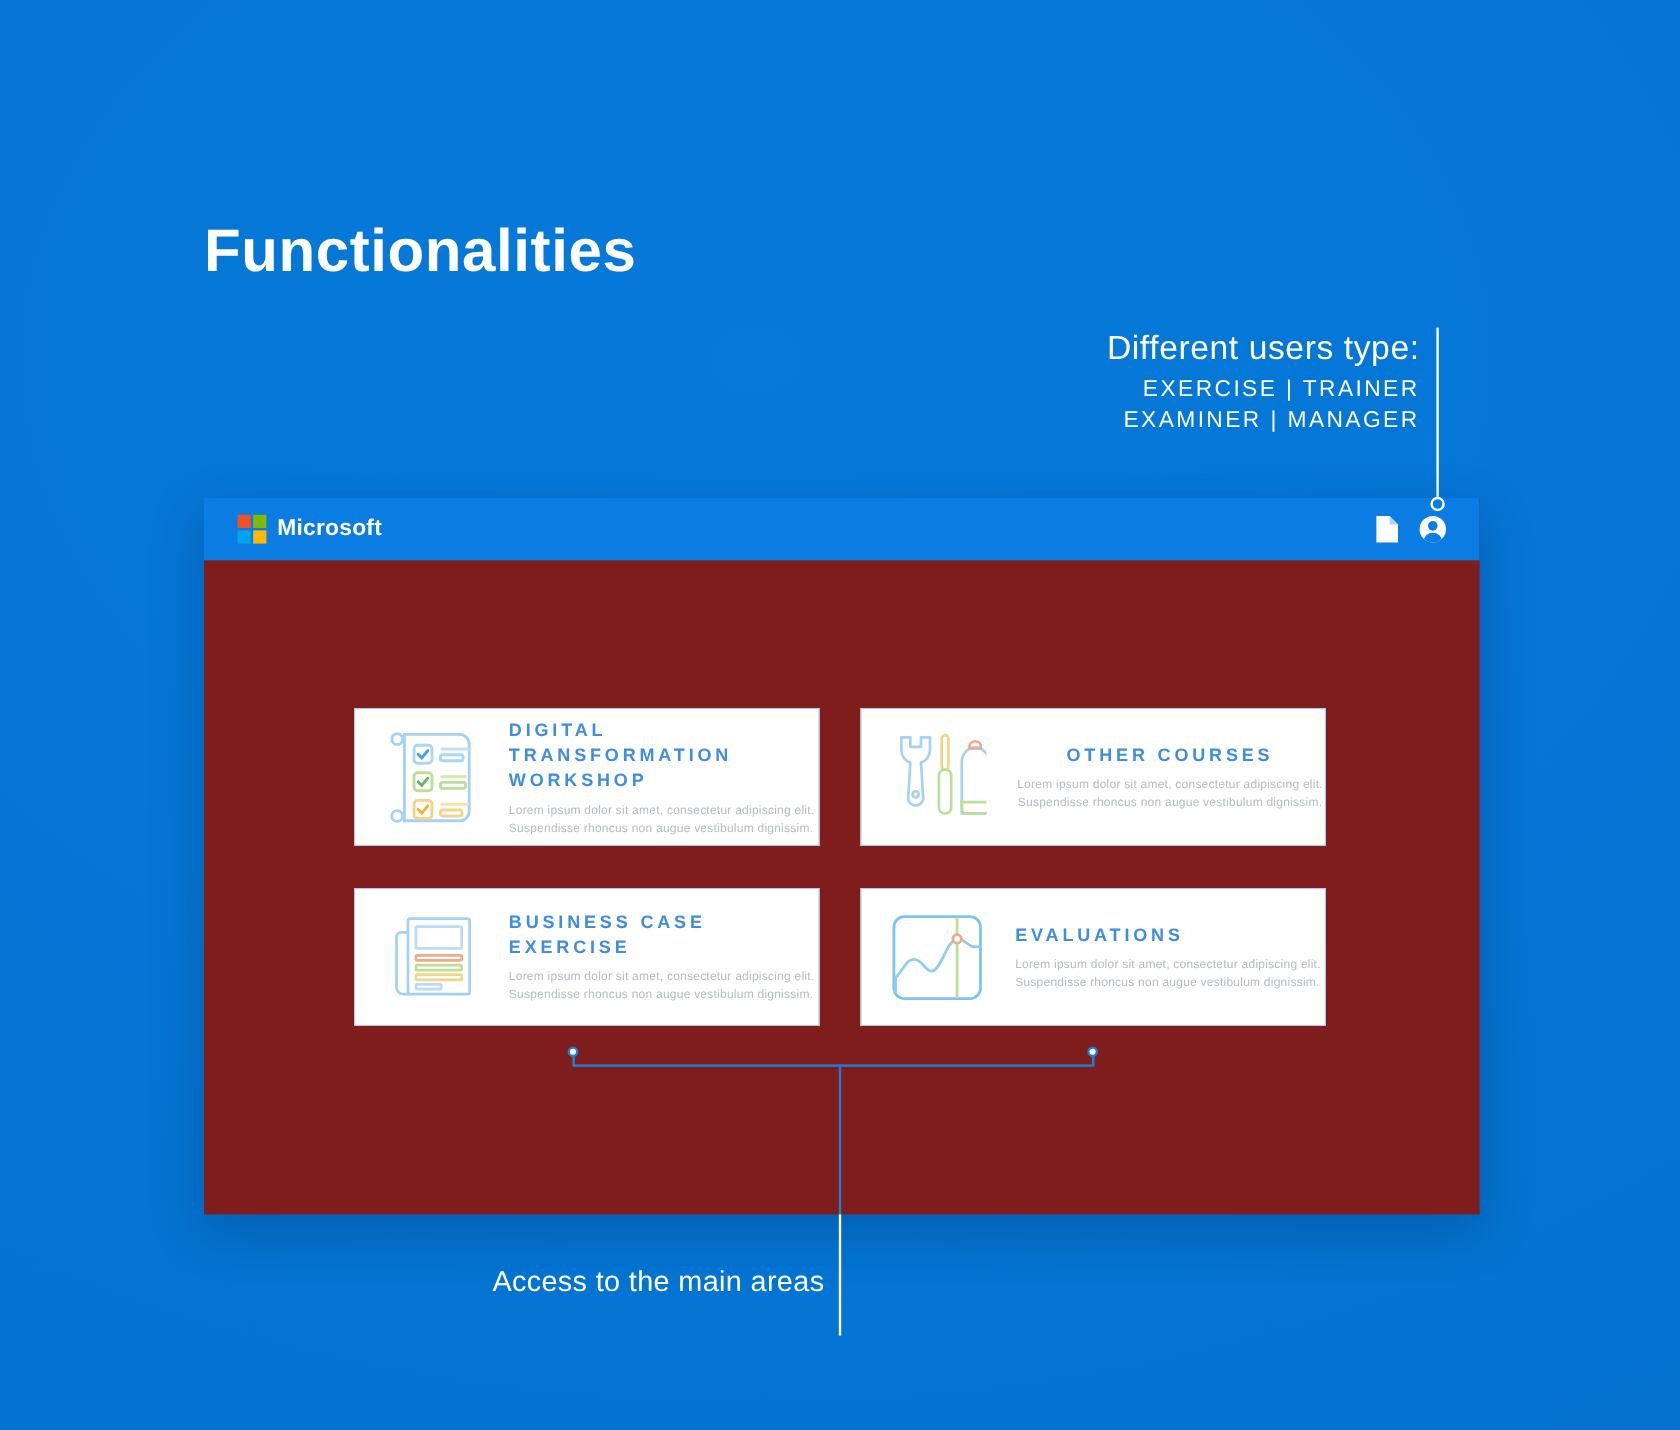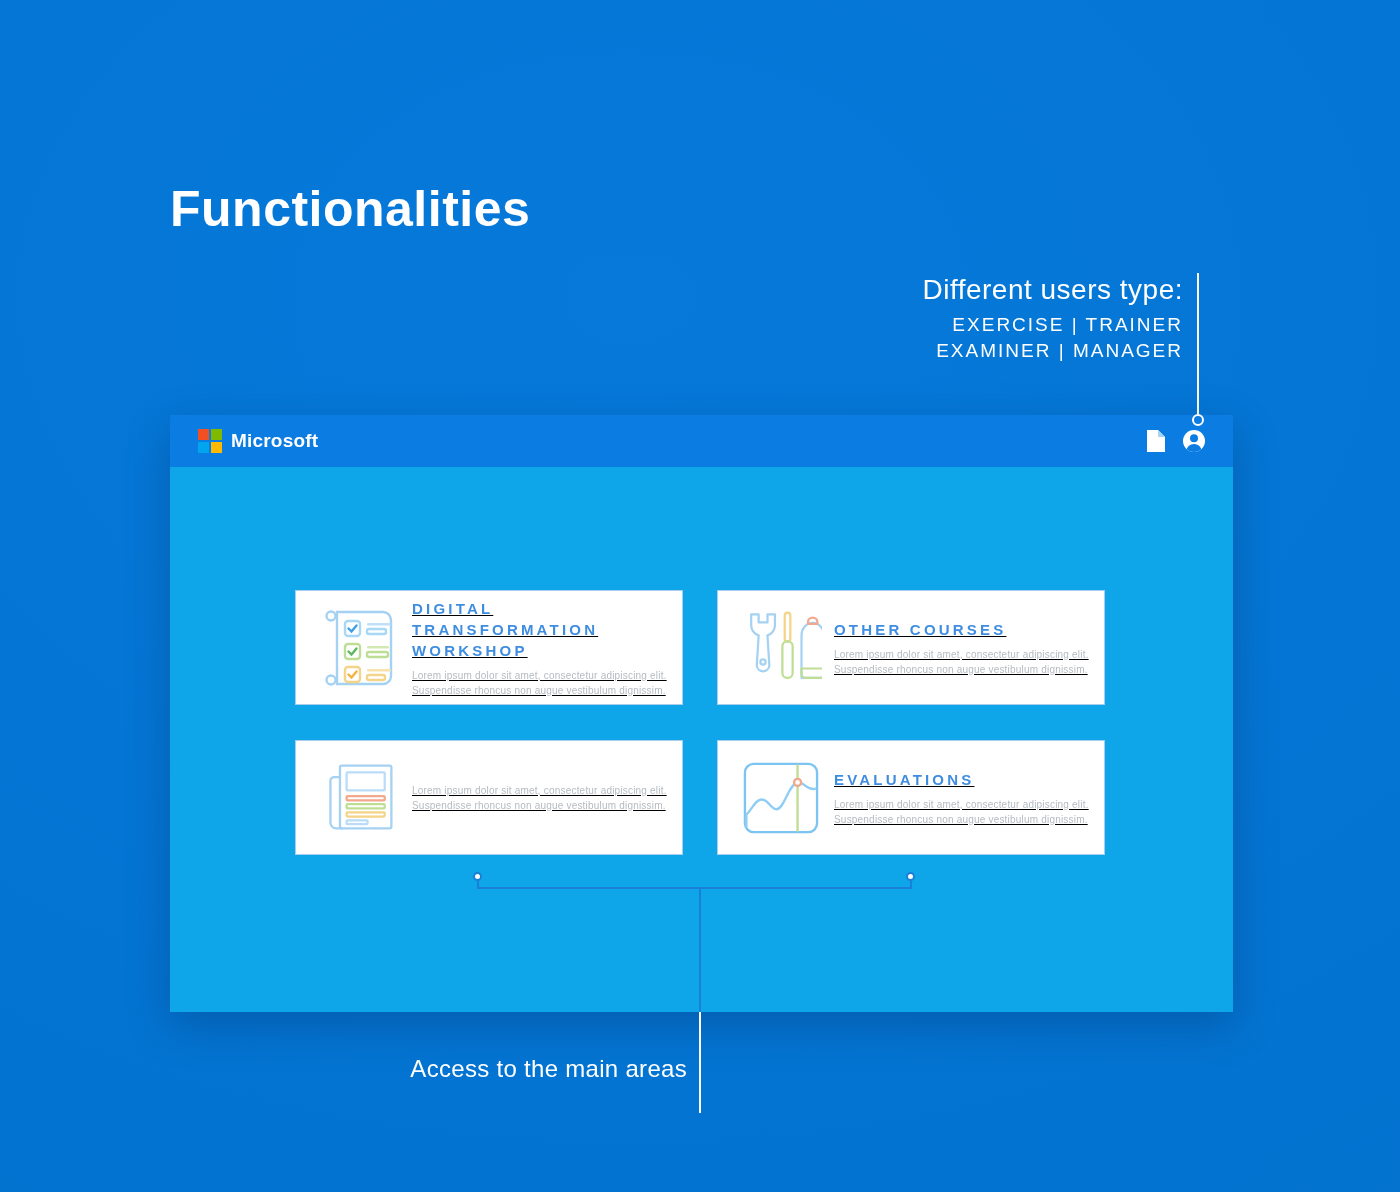--- a/index.html
+++ b/index.html
@@ -50,21 +50,21 @@
     border-radius: 50%;
     background: transparent;
     z-index: 5;
   }
 
   
   .app-window {
     position: absolute;
     left: 170px; top: 415px;
     width: 1063px; height: 597px;
-    background: #0ea5e9;
+    background: #7f1d1d;
     box-shadow: 0 14px 40px rgba(0, 35, 80, 0.28);
   }
   .app-header {
     position: absolute;
     left: 0; top: 0; right: 0;
     height: 52px;
     background: #0b7ce1;
     display: flex;
     align-items: center;
     justify-content: space-between;
@@ -92,25 +92,25 @@
     position: absolute;
     width: 388px; height: 115px;
     background: #ffffff;
     border: 1px solid #a9cdec;
     display: flex;
     align-items: center;
     padding-left: 22px;
     cursor: pointer;
   }
   .card-1 { left: 125px; top: 175px; }
-  .card-2 { left: 547px; top: 175px; }
+  .card-2 { left: 547px; top: 175px; text-align: center; }
   .card-3 { left: 125px; top: 325px; }
   .card-4 { left: 547px; top: 325px; justify-content: flex-end; }
   .card-icon { width: 82px; flex: 0 0 82px; display: flex; justify-content: center; }
-  .card-text { margin-left: 12px; width: 278px; text-decoration: underline; }
+  .card-text { margin-left: 24px; width: 278px; }
   .card-title {
     color: #3e8de1;
     font-size: 15px;
     font-weight: 700;
     letter-spacing: 3.2px;
     line-height: 21px;
     margin-bottom: 7px;
   }
   .card-desc {
     color: #b5bbc1;
@@ -276,20 +276,21 @@
           <rect x="22" y="8" width="54" height="66" rx="2" stroke="#a5d2f3"></rect>
           <rect x="29" y="15" width="40" height="19" rx="1" stroke="#badcf7"></rect>
           <rect x="29" y="40" width="40" height="4.5" rx="1" stroke="#f2a88d"></rect>
           <rect x="29" y="48.5" width="40" height="4.5" rx="1" stroke="#bede96"></rect>
           <rect x="29" y="57" width="40" height="4.5" rx="1" stroke="#f4d488"></rect>
           <rect x="29" y="65.5" width="22" height="4" rx="1" stroke="#badcf7"></rect>
         </g>
       </svg>
     </div>
     <div class="card-text">
+      <div class="card-title">BUSINESS CASE EXERCISE</div>
       <div class="card-desc">
         <span>Lorem ipsum dolor sit amet, consectetur adipiscing elit.</span><br>
         <span>Suspendisse rhoncus non augue vestibulum dignissim.</span>
       </div>
     </div>
   </div>
 
   <div class="card card-4">
     <div class="card-icon">
       <svg width="78" height="76" viewBox="0 0 80 76">

